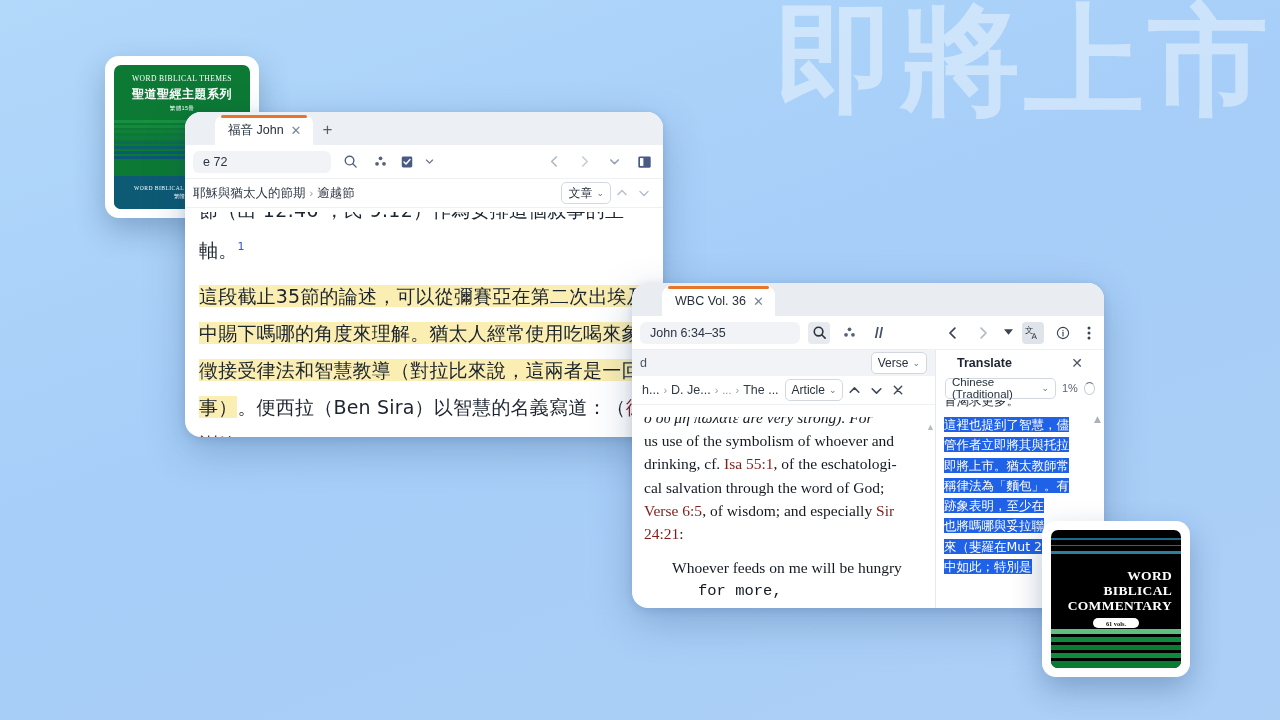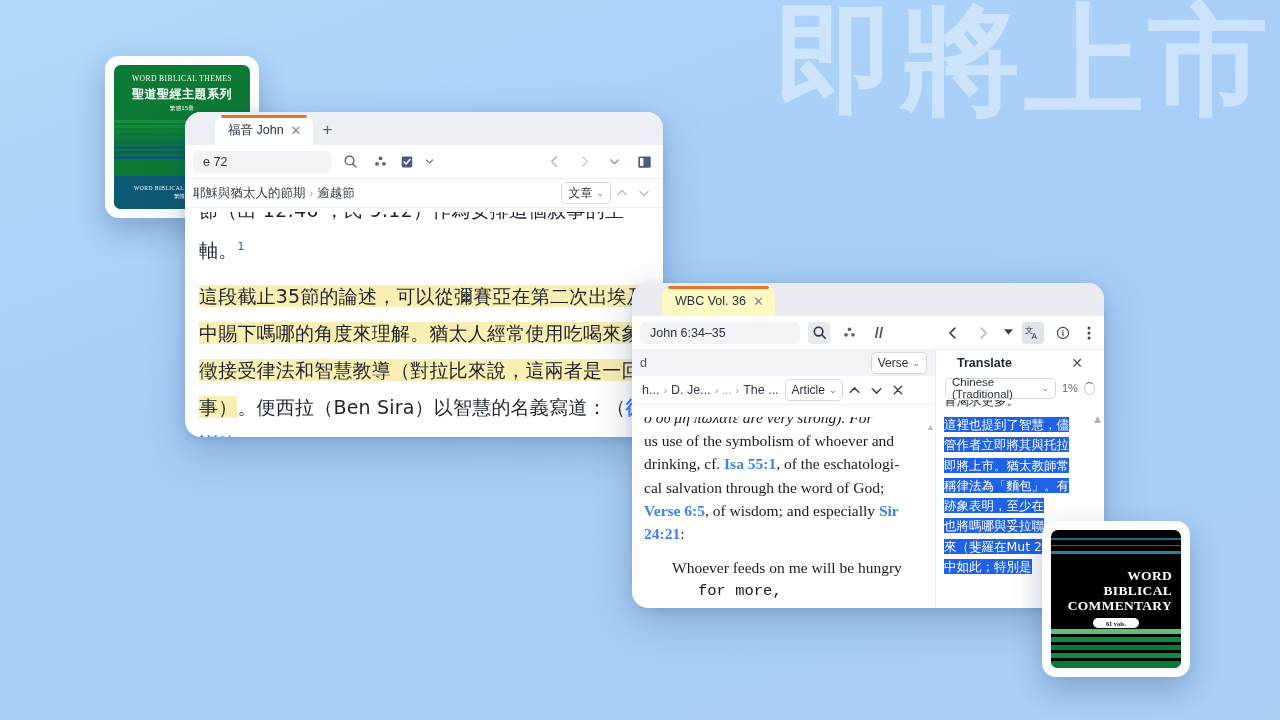--- a/index.html
+++ b/index.html
@@ -144,21 +144,21 @@
     font-family: "DejaVu Sans", "Liberation Sans", sans-serif;
     letter-spacing: 0.2px;
   }
   .cn-clip {
     height: 20px;
     overflow: hidden;
     position: relative;
     color: #1c242e;
   }
   .cn-clip .inner { position: relative; top: -20px; }
-  .lnk { color: #3b82f6; font-weight: bold; }
+  .lnk { color: #7f1d1d; }
   .hl { background: #fbeeb2; }
   .sup { font-size: 11px; vertical-align: super; color: #3355cc; }
 
   
   #win-wbc {
     left: 632px; top: 283px;
     width: 472px; height: 325px;
   }
   .wbc-split { display: flex; height: 100%; }
   .wbc-left {
@@ -473,21 +473,21 @@
       <div>
         <span class="hl">這段截止35節的論述，可以從彌賽亞在第二次出埃及中</span><span class="hl">賜下嗎哪的角度來理解。猶太人經常使用吃喝來象徵接受</span><span class="hl">律法和智慧教導（對拉比來說，這兩者是一回事）</span><span>。便西</span><span>拉（Ben Sira）以智慧的名義寫道：（</span><span class="lnk">德訓篇24:21</span><span>）：</span>
       </div>
 
     </div>
   </div>
 
   <div class="window" id="win-wbc">
 
     <div class="tabstrip" style="background:#e9edf1">
-      <div class="tab" style="background:#fef9c3">
+      <div class="tab" style="background:#ffffff">
         <span>WBC Vol. 36</span>
         <span class="tabclose">✕</span>
       </div>
     </div>
     <div class="tab-underlay"></div>
 
     <div class="toolbar">
       <div class="refbox" style="width:140px">John 6:34–35</div>
       <div class="tb-icon" style="background:#e7eaef;border-radius:4px">
         <svg width="15" height="15" viewBox="0 0 16 16" fill="none" stroke="#2b3440" stroke-width="1.7">

